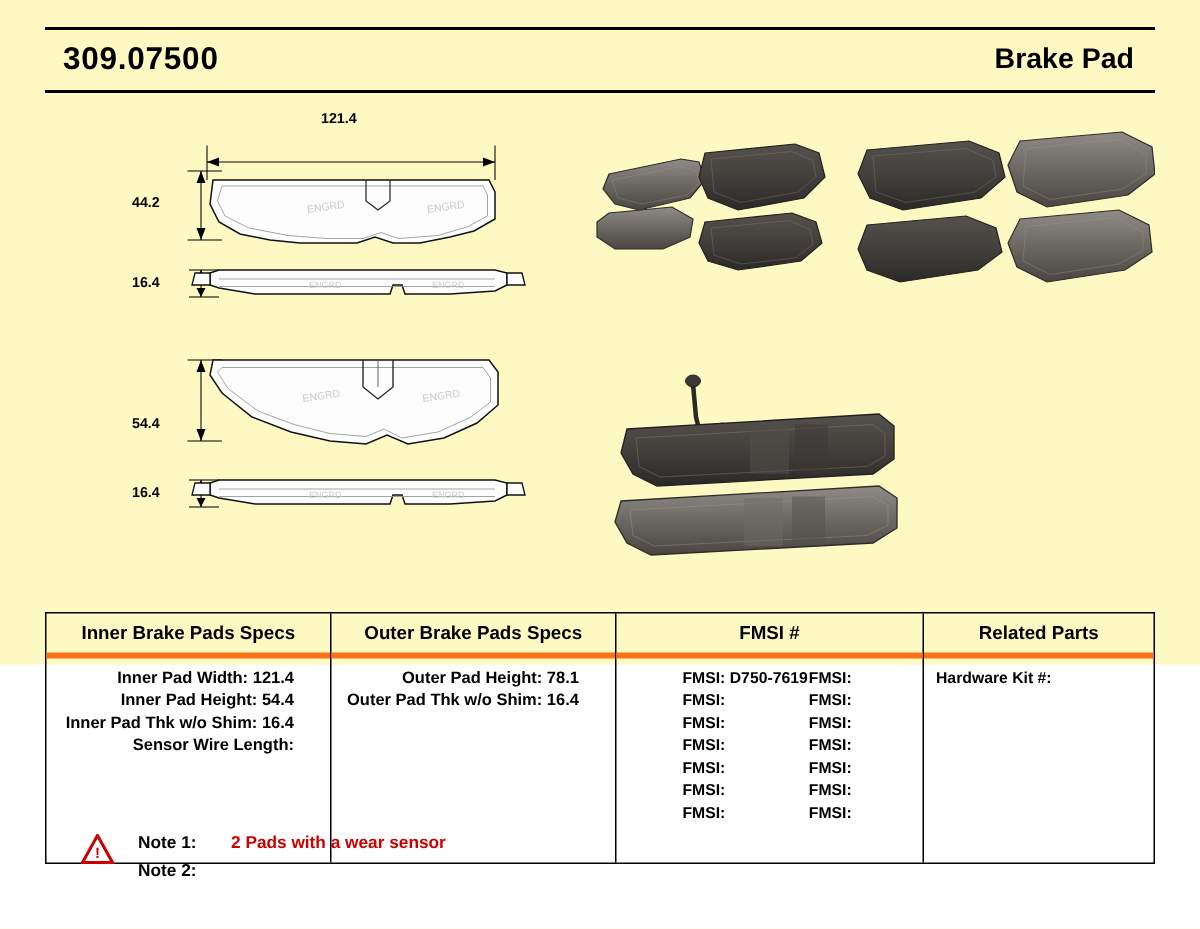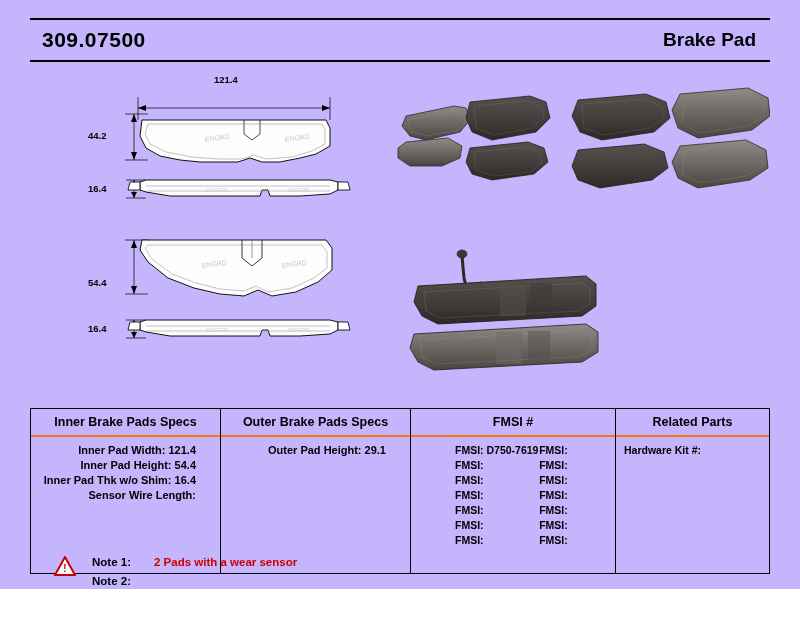--- a/index.html
+++ b/index.html
@@ -10,22 +10,22 @@
   body {
     width: 800px;
     height: 619px;
     font-family: "Liberation Sans", sans-serif;
     position: relative;
     overflow: hidden;
   }
   .sheet {
     position: absolute;
     left: 0; top: 0;
-    width: 800px; height: 589px;
-    background: #c4b5fd;
+    width: 800px; height: 443px;
+    background: #fef9c3;
   }
 
   
   .header {
     position: absolute;
     left: 30px; top: 18px;
     width: 740px; height: 40px;
     border-top: 2px solid #000;
     border-bottom: 2px solid #000;
     display: flex;
@@ -83,21 +83,21 @@
   .col-outer  { width: 190px; }
   .col-fmsi   { width: 205px; }
   .col-related{ width: 153px; }
 
   .spec-head {
     height: 26px;
     line-height: 26px;
     text-align: center;
     font-size: 12.5px;
     font-weight: bold;
-    border-bottom: 2px solid #f97316;
+    border-bottom: 4px solid #f97316;
     color: #000;
   }
   .spec-body {
     padding: 6px 0 10px 0;
     min-height: 120px;
   }
   .spec-row {
     font-size: 11px;
     font-weight: bold;
     line-height: 15px;
@@ -324,21 +324,22 @@
         <div class="spec-row align-right">Inner Pad Width: 121.4</div>
         <div class="spec-row align-right">Inner Pad Height: 54.4</div>
         <div class="spec-row align-right">Inner Pad Thk w/o Shim: 16.4</div>
         <div class="spec-row align-right">Sensor Wire Length:</div>
       </div>
     </div>
 
     <div class="spec-col col-outer">
       <div class="spec-head">Outer Brake Pads Specs</div>
       <div class="spec-body">
-        <div class="spec-row align-right">Outer Pad Height: 29.1</div>
+        <div class="spec-row align-right">Outer Pad Height: 78.1</div>
+        <div class="spec-row align-right">Outer Pad Thk w/o Shim: 16.4</div>
       </div>
     </div>
 
     <div class="spec-col col-fmsi">
       <div class="spec-head">FMSI #</div>
       <div class="spec-body">
         <div class="fmsi-row">
           <span class="fmsi-left">FMSI:  D750-7619</span>
           <span class="fmsi-right">FMSI:</span>
         </div>

